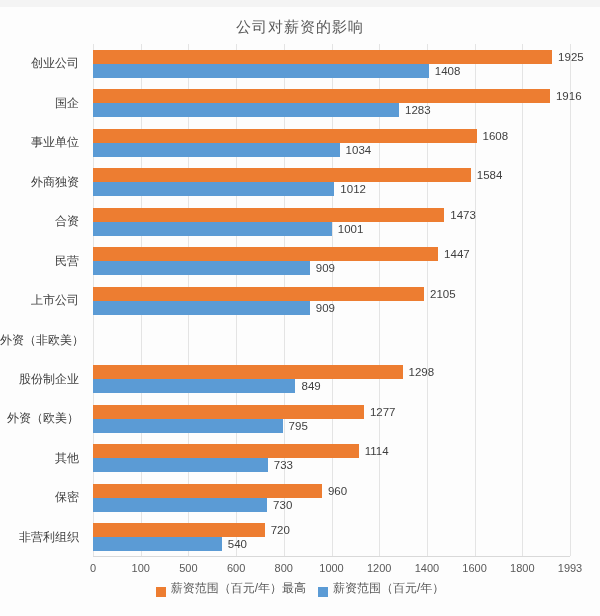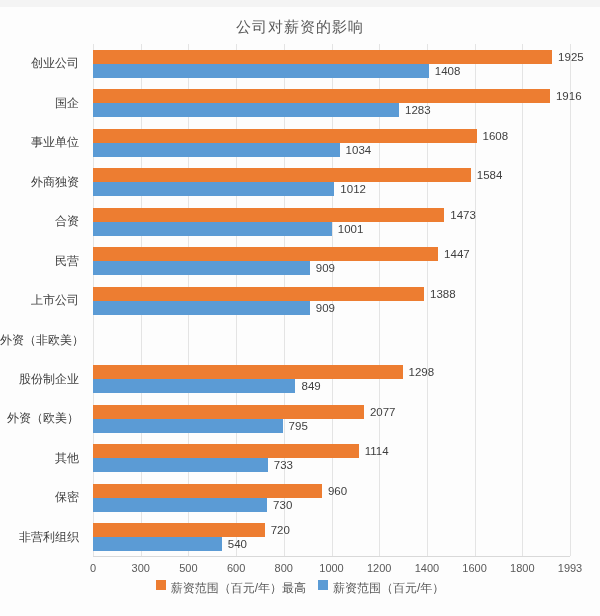--- a/index.html
+++ b/index.html
@@ -32,21 +32,21 @@
   .val{font-size:11.5px;color:#3f3f3f;margin-left:6px;white-space:nowrap;}
   .xaxis{position:relative;height:21px;margin-left:93px;margin-right:30px;}
   .tick{
     position:absolute;top:5px;transform:translateX(-50%);
     font-size:11px;color:#595959;
   }
   .legend{
     display:flex;justify-content:center;align-items:center;
     margin-top:2px;font-size:12px;color:#595959;
   }
-  .legend-item{display:flex;align-items:flex-start;}
+  .legend-item{display:flex;align-items:flex-end;}
   .legend-item + .legend-item{margin-left:12px;}
   .swatch{width:10px;height:10px;display:inline-block;margin-right:5px;}
 </style>
 </head>
 <body>
 
 <div class="canvas">
   <div class="top-strip"></div>
   <div class="chart-title">公司对薪资的影响</div>
 
@@ -141,21 +141,21 @@
               <div class="bar" style="width: 45.45%; background: rgb(91, 155, 213);"></div>
               <span class="val" style="color: rgb(63, 63, 63);">909</span>
             </div>
           </div>
         </div>
         <div class="row">
           <div class="cat">上市公司</div>
           <div class="bars">
             <div class="bar-line">
               <div class="bar" style="width: 69.4%; background: rgb(237, 125, 49);"></div>
-              <span class="val" style="color: rgb(63, 63, 63);">1388</span>
+              <span class="val" style="color: rgb(63, 63, 63);">2105</span>
             </div>
             <div class="bar-line">
               <div class="bar" style="width: 45.45%; background: rgb(91, 155, 213);"></div>
               <span class="val" style="color: rgb(63, 63, 63);">909</span>
             </div>
           </div>
         </div>
         <div class="row">
           <div class="cat">外资（非欧美）</div>
         </div>
@@ -170,21 +170,21 @@
               <div class="bar" style="width: 42.45%; background: rgb(91, 155, 213);"></div>
               <span class="val" style="color: rgb(63, 63, 63);">849</span>
             </div>
           </div>
         </div>
         <div class="row">
           <div class="cat">外资（欧美）</div>
           <div class="bars">
             <div class="bar-line">
               <div class="bar" style="width: 56.8%; background: rgb(237, 125, 49);"></div>
-              <span class="val" style="color: rgb(63, 63, 63);">2077</span>
+              <span class="val" style="color: rgb(63, 63, 63);">1277</span>
             </div>
             <div class="bar-line">
               <div class="bar" style="width: 39.75%; background: rgb(91, 155, 213);"></div>
               <span class="val" style="color: rgb(63, 63, 63);">795</span>
             </div>
           </div>
         </div>
         <div class="row">
           <div class="cat">其他</div>
           <div class="bars">
@@ -222,21 +222,21 @@
               <div class="bar" style="width: 27%; background: rgb(91, 155, 213);"></div>
               <span class="val" style="color: rgb(63, 63, 63);">540</span>
             </div>
           </div>
         </div>
       </div>
   </div>
 
   <div class="xaxis" id="xaxis">
       <div class="tick" style="left: 0%; color: rgb(89, 89, 89);">0</div>
-      <div class="tick" style="left: 10%; color: rgb(89, 89, 89);">300</div>
+      <div class="tick" style="left: 10%; color: rgb(89, 89, 89);">100</div>
       <div class="tick" style="left: 20%; color: rgb(89, 89, 89);">500</div>
       <div class="tick" style="left: 30%; color: rgb(89, 89, 89);">600</div>
       <div class="tick" style="left: 40%; color: rgb(89, 89, 89);">800</div>
       <div class="tick" style="left: 50%; color: rgb(89, 89, 89);">1000</div>
       <div class="tick" style="left: 60%; color: rgb(89, 89, 89);">1200</div>
       <div class="tick" style="left: 70%; color: rgb(89, 89, 89);">1400</div>
       <div class="tick" style="left: 80%; color: rgb(89, 89, 89);">1600</div>
       <div class="tick" style="left: 90%; color: rgb(89, 89, 89);">1800</div>
       <div class="tick" style="left: 100%; color: rgb(89, 89, 89);">1993</div>
     </div>

